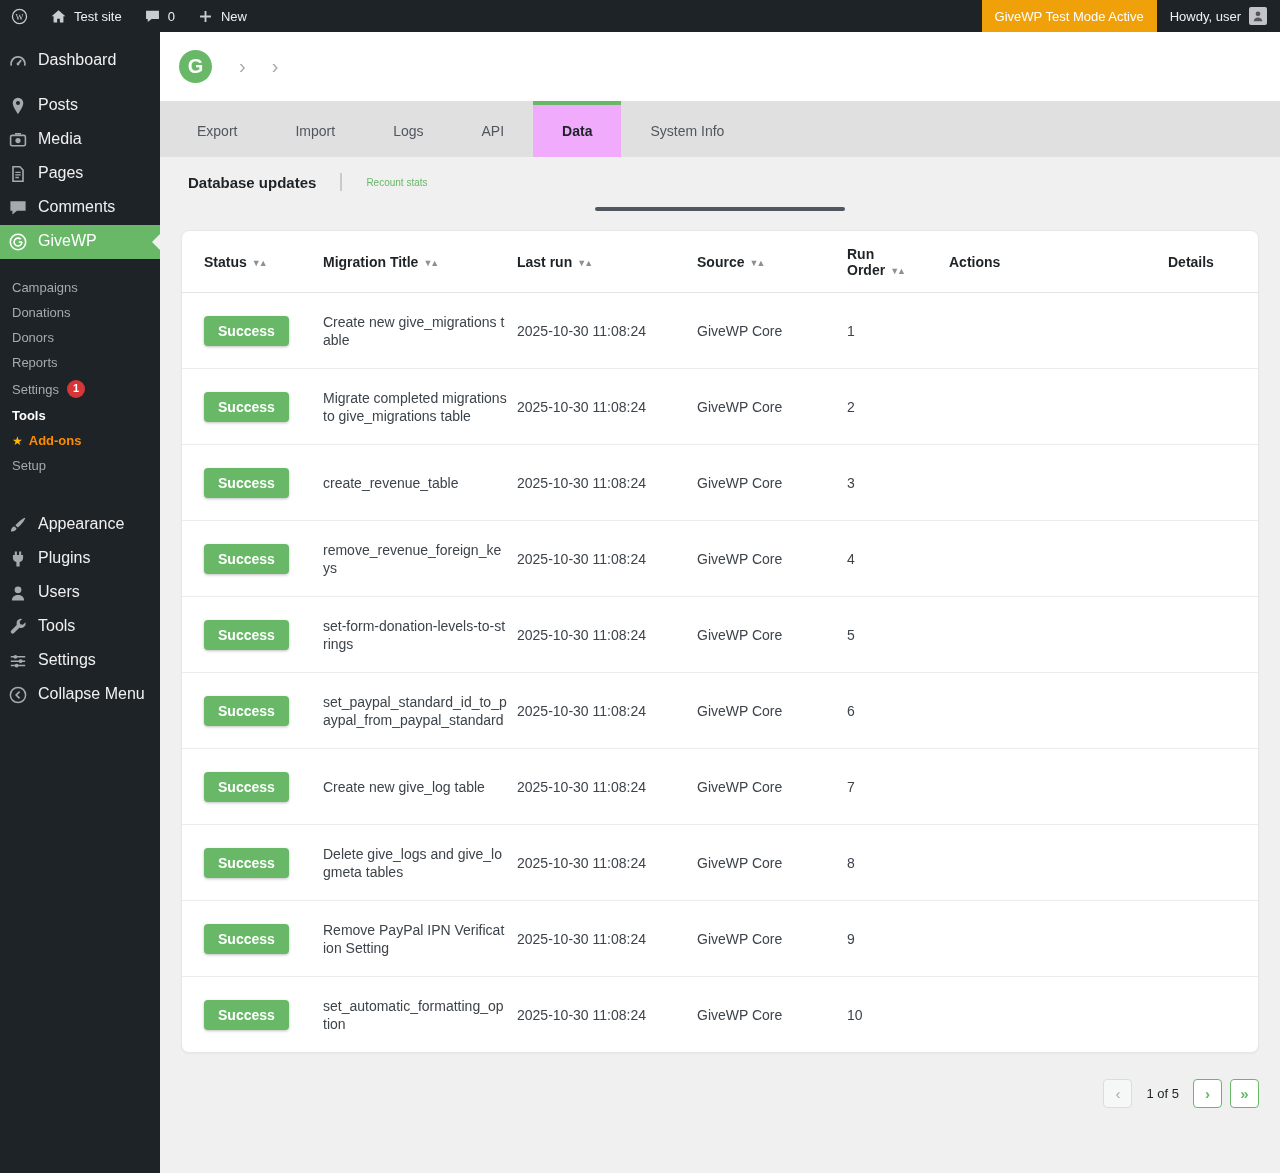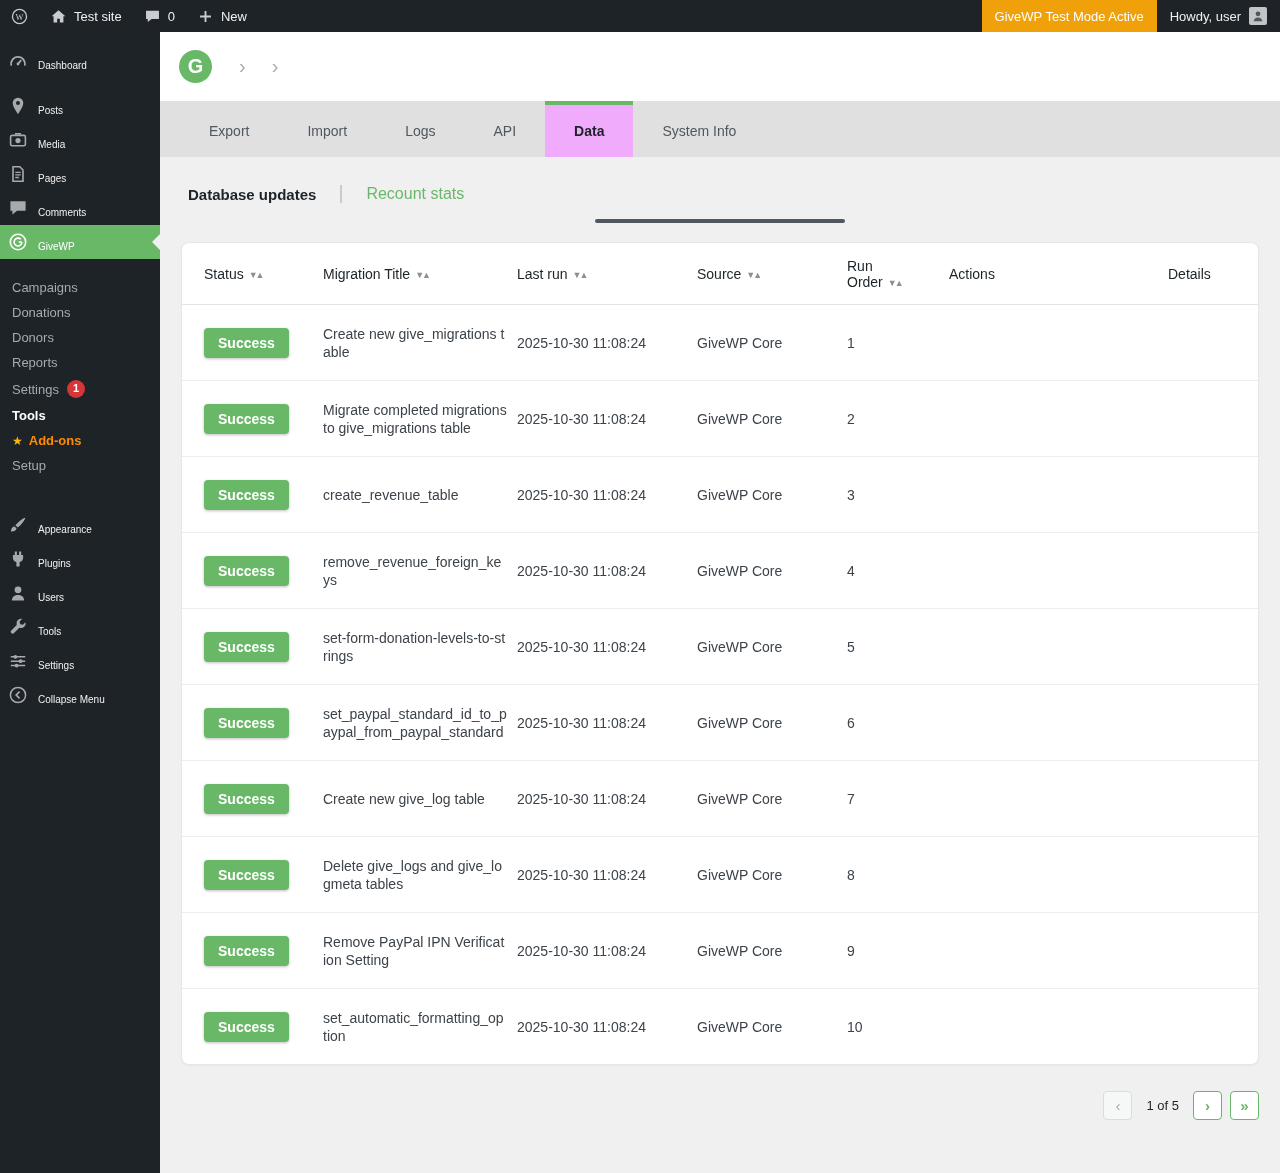--- a/index.html
+++ b/index.html
@@ -19,22 +19,22 @@
   .ab-right { margin-left:auto; display:flex; align-items:stretch; }
   .testmode { display:flex; align-items:center; padding:0 13px; background:var(--orange,#f0a009); color:#fff; cursor:pointer; }
   .howdy { display:flex; align-items:center; gap:8px; padding:0 13px; cursor:pointer; }
   .avatar { width:18px; height:18px; border-radius:2px; background:#c3c4c7; color:#50575e;
     display:inline-flex; align-items:center; justify-content:center; overflow:hidden; }
   .avatar svg { width:14px; height:14px; }
 
   
   .sidebar { position:absolute; top:32px; bottom:0; left:0; width:160px; background:#1d2327;
     padding-top:12px; box-sizing:border-box; }
-  .menu-item { position:relative; display:flex; align-items:flex-end; gap:10px; padding:7px 8px;
-    min-height:34px; box-sizing:border-box; font-size:10px; color:#f0f0f1; cursor:pointer; }
+  .menu-item { position:relative; display:flex; align-items:flex-start; gap:10px; padding:7px 8px;
+    min-height:34px; box-sizing:border-box; font-size:16px; color:#f0f0f1; cursor:pointer; }
   .mi-icon { width:20px; height:20px; flex:0 0 20px; color:#a7aaad; display:inline-flex; }
   .mi-icon svg { width:100%; height:100%; }
   .menu-item.gap-after { margin-bottom:11px; }
   .menu-item.active { background:var(--green,#69b868); color:#fff; }
   .menu-item.active .mi-icon { color:#fff; }
   .menu-item.active::after { content:""; position:absolute; right:0; top:50%; margin-top:-8px;
     border:8px solid transparent; border-right:8px solid #f0f0f1; }
   .submenu { padding:16px 0 12px; }
   .submenu-item { display:flex; align-items:center; gap:6px; padding:5px 12px; font-size:13px;
     color:#a5aaae; cursor:pointer; }
@@ -47,39 +47,39 @@
 
   
   .main { position:absolute; left:160px; top:32px; right:0; bottom:0; }
   .page-header { height:69px; background:#fff; display:flex; align-items:center; gap:14px; padding:0 19px; }
   .gw-logo { width:33px; height:33px; border-radius:50%; background:var(--green,#69b868); color:#fff;
     font-size:20px; font-weight:bold; display:flex; align-items:center; justify-content:center; }
   .breadcrumb { display:flex; align-items:center; gap:13px; font-size:23px; color:#23282d; }
   .crumb { cursor:pointer; }
   .crumb-sep { color:#a7aaad; font-size:20px; }
 
-  .tabbar { height:56px; background:#e0e0e1; display:flex; align-items:stretch; padding-left:20px; }
+  .tabbar { height:56px; background:#e0e0e1; display:flex; align-items:stretch; padding-left:8px; }
   .tab { display:flex; align-items:center; padding:0 29px; font-size:14px; color:#50575e;
     cursor:pointer; border-top:4px solid transparent; box-sizing:border-box; }
   .tab.active { background:#f0abfc; border-top-color:var(--green,#69b868); color:#1d2327; font-weight:bold; }
 
-  .subnav { height:50px; display:flex; align-items:center; gap:24px; padding:0 28px;margin-top:12px; }
+  .subnav { height:50px; display:flex; align-items:center; gap:24px; padding:0 28px; }
   .subnav-title { font-size:15px; font-weight:bold; }
   .subnav-sep { width:2px; height:18px; background:#c8cbce; }
-  .subnav-link { font-size:16px; color:var(--green,#69b868); cursor:pointer; text-decoration:none; }
+  .subnav-link { font-size:10px; color:var(--green,#69b868); cursor:pointer; text-decoration:none; }
   .progress-divider { width:250px; height:4px; border-radius:2px; background:#50575e; margin:0 auto; }
 
   
   .card { margin:19px 21px 0; background:#fff; border-radius:8px; border:1px solid #e7e7e8;
     box-shadow:0 1px 2px rgba(0,0,0,.04); overflow:hidden; }
   table { width:100%; border-collapse:collapse; table-layout:fixed; }
   th, td { text-align:left; padding:0 10px; }
   th:first-child, td:first-child { padding-left:22px; }
   thead tr { border-bottom:1px solid #e3e3e4; }
-  thead th { height:61px; font-size:14px; font-weight:normal; color:#1d2327; cursor:pointer; }
+  thead th { height:61px; font-size:14px; font-weight:bold; color:#1d2327; cursor:pointer; }
   tbody tr + tr { border-top:1px solid #ededee; }
   tbody td { height:75px; font-size:14px; color:#3c434a; vertical-align:middle; }
   td.c-title { word-break:break-all; line-height:18px; padding-right:0; }
   .sort-icon { font-size:9px; color:#8c8f94; letter-spacing:-2px; margin-left:5px; vertical-align:1px; }
   .badge-success { display:inline-block; background:var(--green,#69b868); color:#fff; font-size:14px;
     font-weight:bold; padding:7px 14px; border-radius:4px; box-shadow:0 1px 3px rgba(0,0,0,.25); }
 
   
   .pagination { display:flex; align-items:center; justify-content:flex-end; gap:8px; margin:26px 21px 0; font-size:13px; }
   .page-btn { width:29px; height:29px; border-radius:4px; display:flex; align-items:center; justify-content:center;

